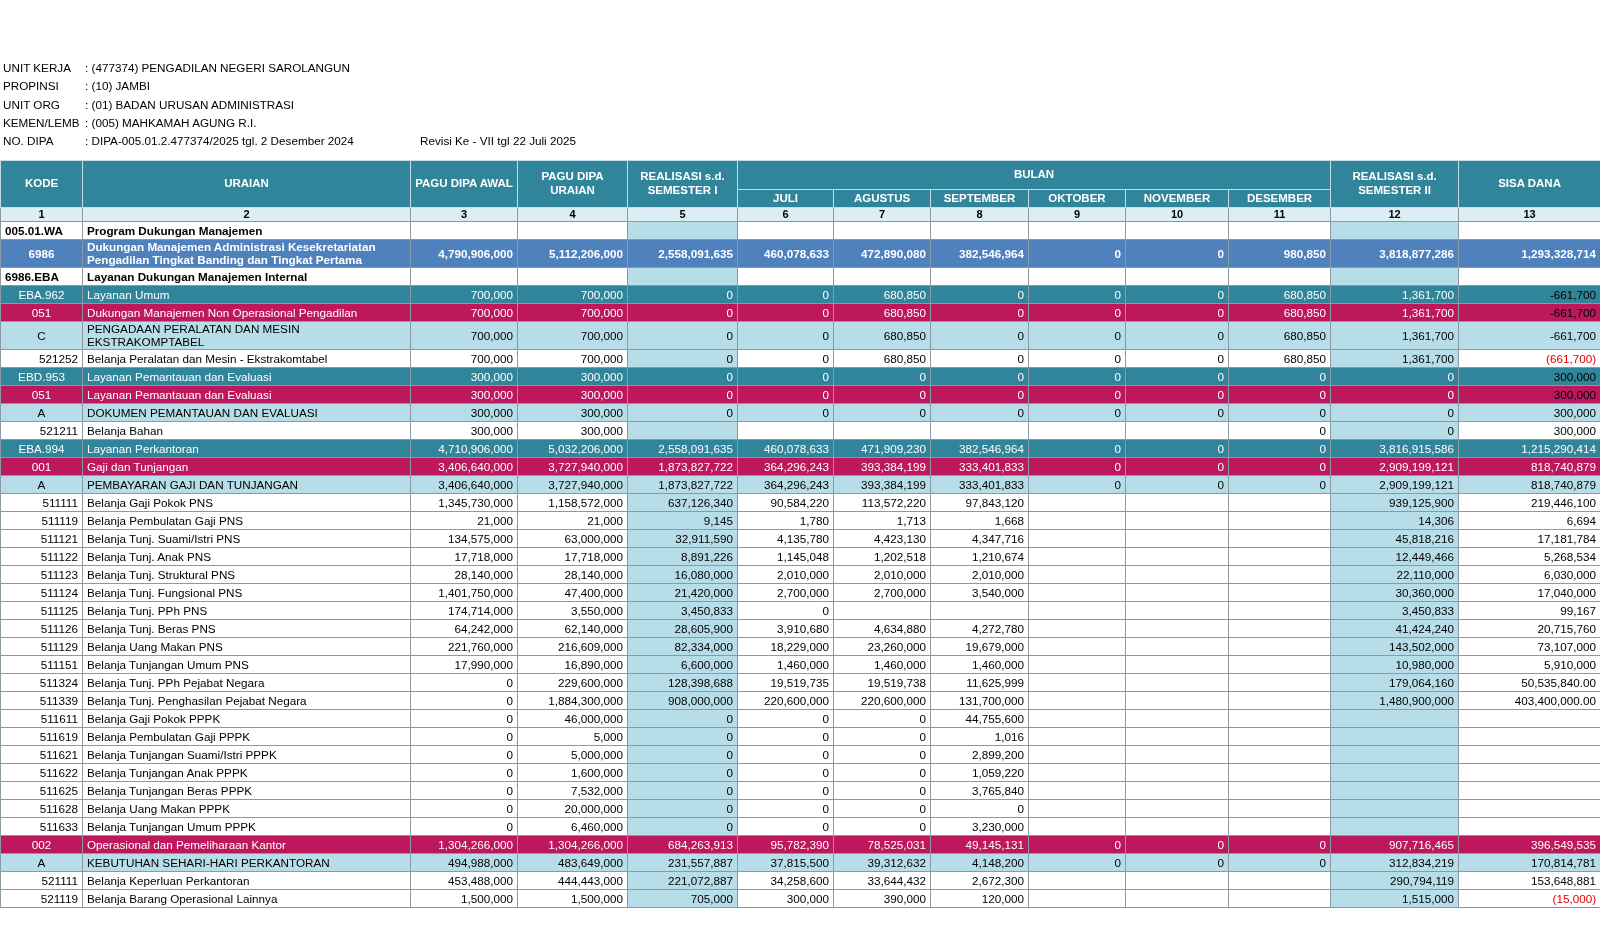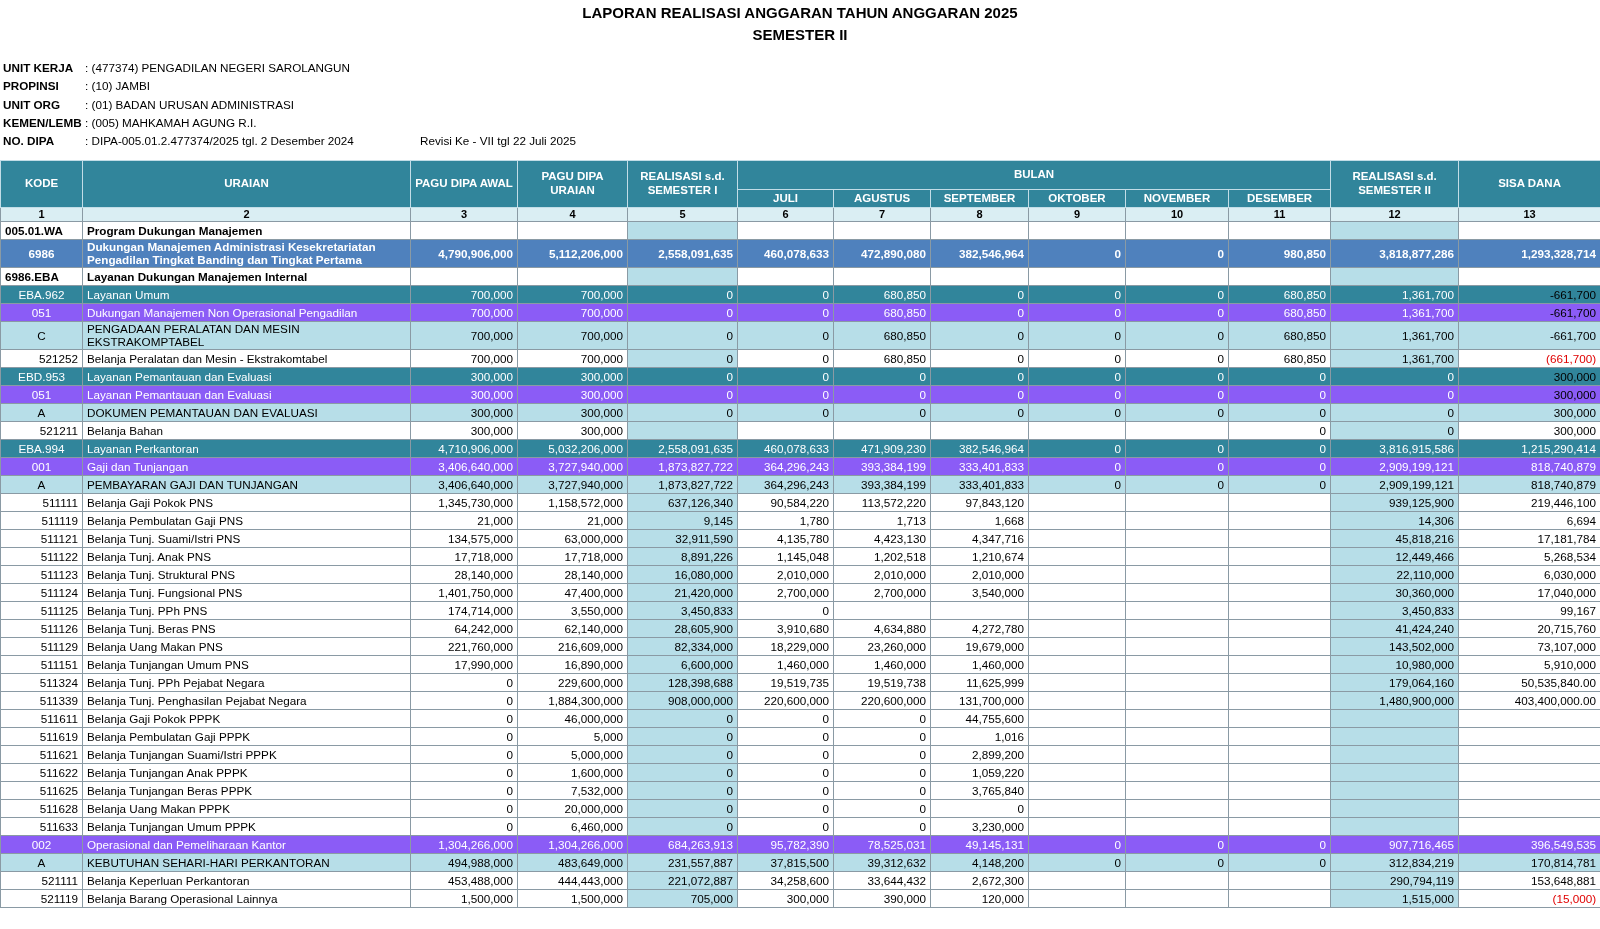--- a/index.html
+++ b/index.html
@@ -8,21 +8,21 @@
     position: relative; width: 1600px; height: 929px;
     background: #fff; overflow: hidden;
     font-family: "Liberation Sans", sans-serif; color:#000;
   }
   
   #title-block { position:absolute; top:2px; left:0; width:1600px; text-align:center; }
   #title-block .t1, #title-block .t2 { font-size:15px; font-weight:bold; line-height:1.45; }
   
   #meta { position:absolute; top:59px; left:3px; font-size:11.7px; }
   .meta-line { position:relative; height:18.3px; line-height:18.3px; white-space:nowrap; }
-  .meta-label { display:inline-block; width:82px;font-weight:bold; }
+  .meta-label { display:inline-block; width:82px; }
   .meta-extra { position:absolute; left:417px; top:0; }
   
   #report-table {
     position:absolute; top:160px; left:0; width:1600px;
     border-collapse:collapse; table-layout:fixed;
     font-size:11.7px; border:1px solid #41525c;padding-left:48px;
   }
   #report-table th {
     background:#31859B; color:#fff; font-weight:bold; text-align:center;
     vertical-align:middle; border:1px solid #c2dde7; font-size:11.5px;
@@ -42,36 +42,32 @@
   td.kode { white-space:nowrap; }
   .ka-left   { text-align:left; }
   .ka-center { text-align:center; }
   .ka-right  { text-align:right;margin-left:8px; }
   tr.tall td { height:36px; }
   tr.bold td { font-weight:bold; }
   
   tr.row-white td     { background:#ffffff; color:#000; }
   tr.row-blue td      { background:#4F81BD; color:#fff; }
   tr.row-teal td      { background:#31859B; color:#fff; }
-  tr.row-purple td    { background:#8b5cf6; color:#fff; }
+  tr.row-purple td    { background:#be185d; color:#fff; }
   tr.row-lightblue td { background:#B7DEE8; color:#000; }
   tr.row-white td.tint { background:#B7DEE8; }
   td.sisa-dark { color:#000 !important; }
   td.neg { color:#e00000 !important; }
   td.vbottom { vertical-align:bottom; }
 </style>
 </head>
 <body>
 
 <div id="page">
 
-  <div id="title-block">
-    <div class="t1">LAPORAN REALISASI ANGGARAN TAHUN ANGGARAN 2025</div>
-    <div class="t2">SEMESTER II</div>
-  </div>
 
   <div id="meta">
     <div class="meta-line">
       <span class="meta-label">UNIT KERJA</span><span>: (477374) PENGADILAN NEGERI SAROLANGUN</span>
     </div>
     <div class="meta-line">
       <span class="meta-label">PROPINSI</span><span>: (10) JAMBI</span>
     </div>
     <div class="meta-line">
       <span class="meta-label">UNIT ORG</span><span>: (01) BADAN URUSAN ADMINISTRASI</span>

